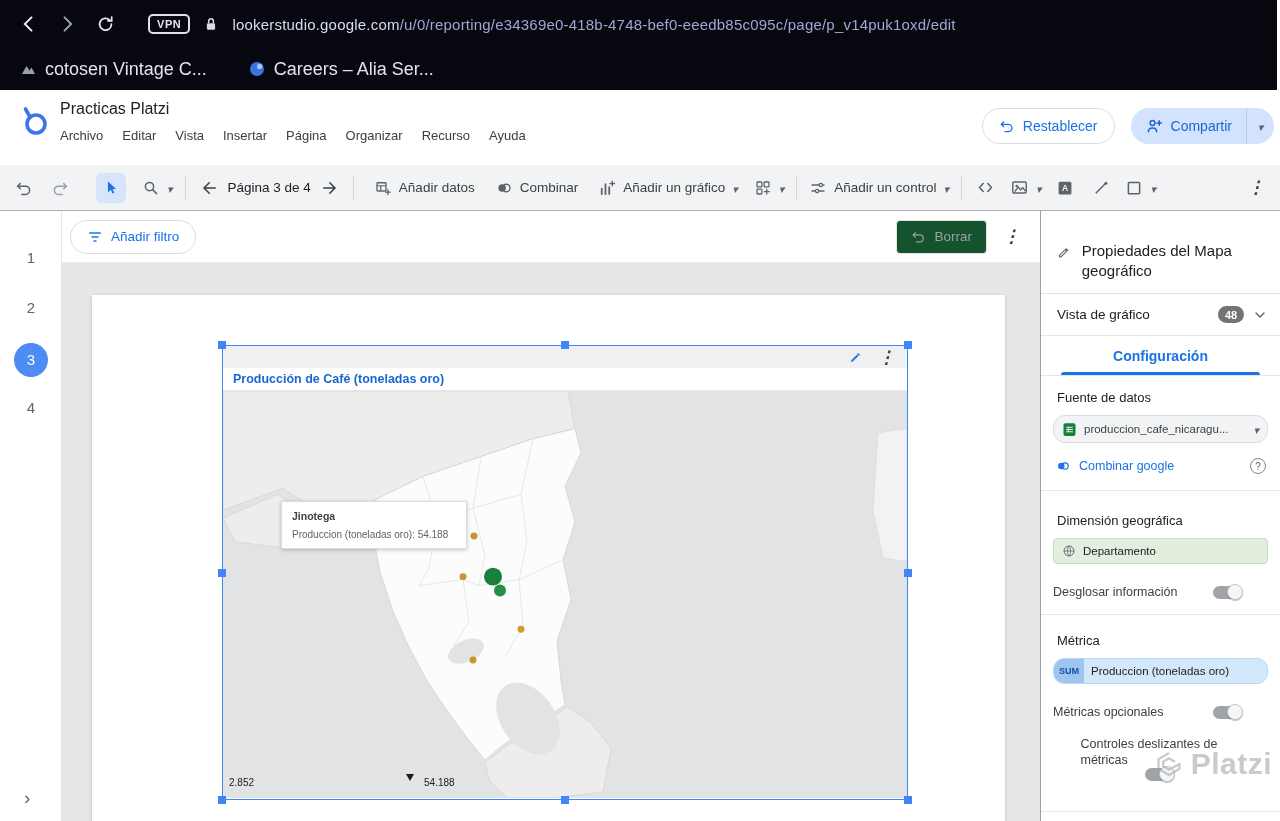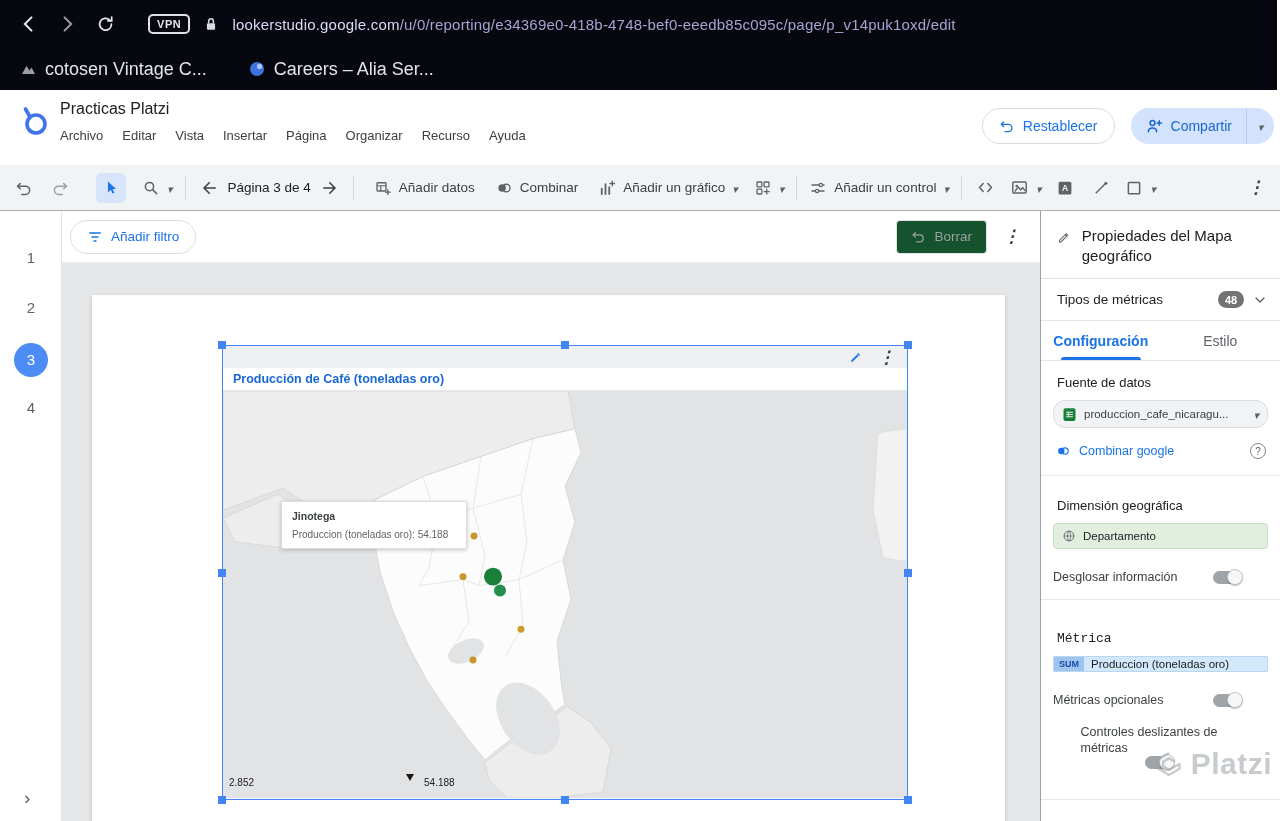--- a/index.html
+++ b/index.html
@@ -90,53 +90,53 @@
   .grad-marker { position:absolute; left:147px; top:-4px; width:0; height:0;
                  border-left:4px solid transparent; border-right:4px solid transparent; border-top:7px solid #1b1b1b; }
   .hd { position:absolute; width:8px; height:8px; background:#4285f4; }
   .h-nw{left:-5px;top:-5px}.h-n{left:calc(50% - 4px);top:-5px}.h-ne{right:-5px;top:-5px}
   .h-w{left:-5px;top:calc(50% - 4px)}.h-e{right:-5px;top:calc(50% - 4px)}
   .h-sw{left:-5px;bottom:-5px}.h-s{left:calc(50% - 4px);bottom:-5px}.h-se{right:-5px;bottom:-5px}
 
   
   .props { position:absolute; right:0; top:0; bottom:0; width:240px; background:#fff;
            border-left:1px solid #9aa0a6; overflow:hidden; }
-  .panel-head { display:flex; gap:10px; padding:15px 14px 12px 16px; border-bottom:1px solid #dfe1e3; }
+  .panel-head { display:flex; gap:10px; padding:30px 14px 12px 16px; border-bottom:1px solid #dfe1e3; }
   .panel-title { font-size:15px; font-weight:500; color:#202124; line-height:20px; }
   .ct-row { height:42px; display:flex; align-items:center; gap:8px; padding:0 12px 0 16px; border-bottom:1px solid #e4e6e8; }
   .ct-row .lbl { flex:1; font-size:13.5px; font-weight:500; color:#202124; }
   .badge { min-width:26px; height:17px; padding:0 6px; background:#737373; color:#fff; font-size:11px; font-weight:700;
            border-radius:9px; display:flex; align-items:center; justify-content:center; }
   .tabs { height:40px; display:flex; border-bottom:1px solid #e4e6e8; }
   .tab { flex:1; display:flex; align-items:center; justify-content:center; font-size:14px; color:#5f6368; position:relative; }
   .tab.active { color:#1a73e8; font-weight:600; }
   .tab.active::after { content:""; position:absolute; left:20px; right:20px; bottom:0; height:3px;
                        background:#1a73e8; border-radius:3px 3px 0 0; }
   .panel-scroll { padding:0 12px; position:relative; }
   .sec-label { margin:14px 4px 0; font-size:13px; font-weight:500; color:#202124; line-height:16px; }
-  .sec-label.mt22 { margin-top:22px; } .sec-label.mt20 { margin-top:31px;font-family:Liberation Mono, monospace; }
+  .sec-label.mt22 { margin-top:22px; } .sec-label.mt20 { margin-top:18px; }
   .src-chip { margin-top:9px; height:28px; background:#f1f3f4; border:1px solid #dadce0; border-radius:12px;
               display:flex; align-items:center; gap:7px; padding:0 8px; }
   .src-chip em { flex:1; font-style:normal; font-size:11.5px; color:#3c4043; white-space:nowrap; overflow:hidden; }
   .blend-row { margin-top:13px; height:20px; display:flex; align-items:center; gap:8px; padding:0 2px; }
   .blend-row em { font-style:normal; font-size:12.5px; font-weight:500; color:#1a73e8; }
   .help { margin-left:auto; width:16px; height:16px; border:1.4px solid #80868b; border-radius:50%;
           display:flex; align-items:center; justify-content:center; font-size:10px; color:#5f6368; }
   .p-div { height:1px; background:#e7e8ea; margin:14px -12px 0; }
   .p-div.big { margin-top:30px; }
   .dim-chip { margin-top:9px; height:26px; background:#e2efdf; border:1px solid #c8dfc6; border-radius:4px;
               display:flex; align-items:center; gap:7px; padding:0 8px; }
   .dim-chip em { font-style:normal; font-size:11.5px; color:#202124; }
   .toggle-row { margin-top:20px; display:flex; align-items:center; }
   .toggle-row.tight { margin-top:16px;flex-direction:column; }
   .toggle-row .tl { flex:1; font-size:12.5px; color:#3c4043; line-height:16px; max-width:160px; }
   .toggle { position:relative; width:28px; height:13px; background:#9fa4a9; border-radius:7px; margin-right:4px; }
   .toggle .knob { position:absolute; right:-2px; top:-2px; width:16px; height:16px; background:#f5f6f7;
                   border:1px solid #c2c5c8; border-radius:50%; box-shadow:0 1px 1px rgba(0,0,0,.25); }
-  .metric-chip { margin-top:9px; height:16px; background:#d3e9fb; border:1px solid #b9d7f2; border-radius:1px;
+  .metric-chip { margin-top:9px; height:26px; background:#d3e9fb; border:1px solid #b9d7f2; border-radius:11px;
                  display:flex; align-items:stretch; overflow:hidden; }
   .metric-chip .agg { background:#9fc5ee; color:#174ea6; font-size:9px; font-weight:700; display:flex;
                       align-items:center; padding:0 5px; }
   .metric-chip em { font-style:normal; font-size:11.5px; color:#202124; display:flex; align-items:center; padding:0 7px; white-space:nowrap; overflow:hidden; }
   .watermark { position:absolute; right:8px; bottom:40px; display:flex; align-items:center; gap:8px; opacity:.55; }
   .watermark em { font-style:normal; font-size:30px; font-weight:700; color:#9ba1a6; letter-spacing:.5px; }
 </style>
 </head>
 <body>
 
@@ -447,30 +447,29 @@
   <div class="props">
     <div class="panel-head">
       <svg width="18" height="18" viewBox="0 0 24 24" style="margin-top:2px">
           <path d="M4 17.6 L15 6.6 L17.4 9 L6.4 20 H4 Z" fill="none" stroke="#5f6368" stroke-width="1.7"></path>
           <path d="M13.5 8 L16 10.5" stroke="#5f6368" stroke-width="1.7"></path>
         </svg>
       <div class="panel-title">Propiedades del Mapa geográfico</div>
     </div>
 
     <div class="ct-row">
-      <span class="lbl">Tipos de métricas</span>
+      <span class="lbl">Vista de gráfico</span>
       <span class="badge">48</span>
       <svg width="16" height="16" viewBox="0 0 24 24">
           <path d="M6 9 L12 15 L18 9" stroke="#5f6368" stroke-width="2" fill="none" stroke-linecap="round"></path>
         </svg>
     </div>
 
     <div class="tabs">
       <span class="tab active">Configuración</span>
-      <span class="tab">Estilo</span>
     </div>
 
     <div class="panel-scroll">
       <div class="sec-label">Fuente de datos</div>
       <div class="src-chip">
         <svg width="15" height="15" viewBox="0 0 20 20">
             <rect x="2" y="1.5" width="16" height="17" rx="2.5" fill="#188038"></rect>
             <path d="M5.5 7 h9 M5.5 10 h9 M5.5 13 h9 M8.5 7 v6" stroke="#fff" stroke-width="1.2" fill="none"></path>
           </svg>
         <em>produccion_cafe_nicaragu...</em>

